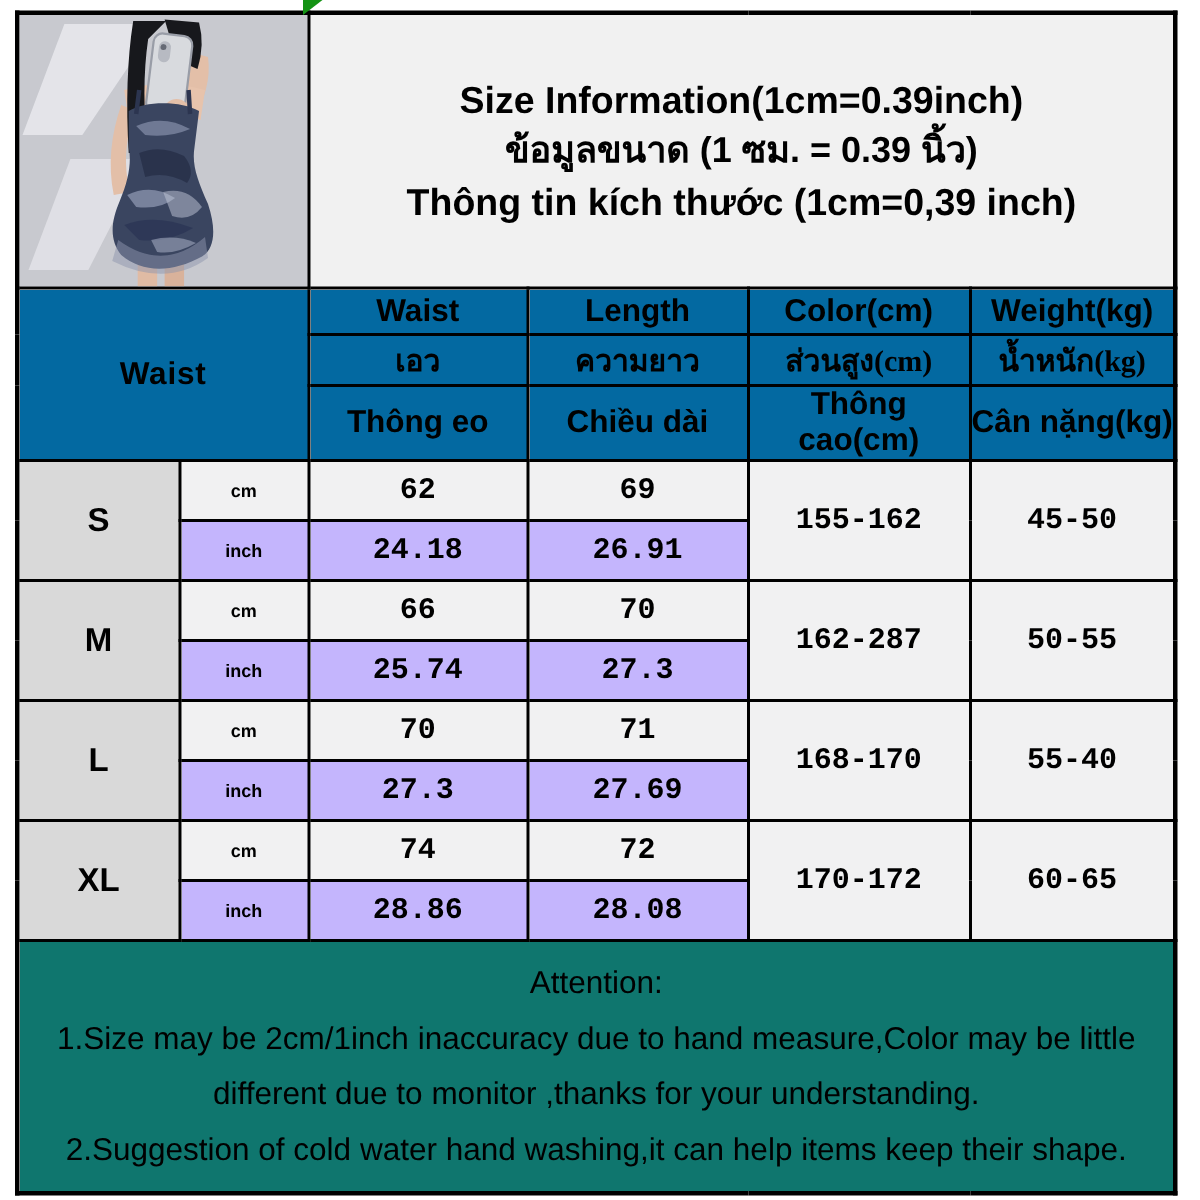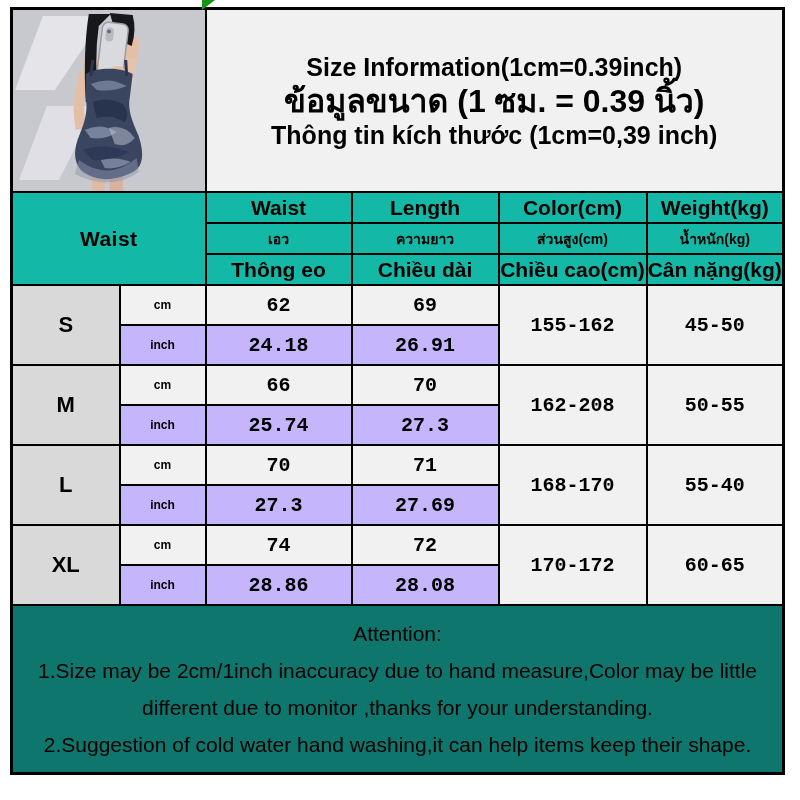--- a/index.html
+++ b/index.html
@@ -20,24 +20,24 @@
   table.chart td{
     border:2px solid #000;text-align:center;vertical-align:middle;
     overflow:hidden;padding:0;
   }
   table.chart{border:3px solid #000;}
   
   .photo-cell{height:181px;padding:0;background:#c8c9cf;}
   .photo-cell svg{display:block;width:100%;height:100%;}
   .title-cell{background:#f1f1f1;font-weight:bold;}
   .title-line-en,.title-line-vi{font-size:25px;line-height:34px;}
-  .title-line-th{font-size:32px;line-height:34px;}
-  
-  .hdr td{background:#14b8a6;font-weight:bold;height:29px;font-size:21px;}
-  .hdr-th td{font-size:14px;}
+  .title-line-th{font-size:24px;line-height:34px;}
+  
+  .hdr td{background:#0369a1;font-weight:bold;height:29px;font-size:21px;}
+  .hdr-th td{font-size:20px;font-family:Liberation Serif, serif;}
   .size-head{
     background:#d9d9d9;font-weight:bold;font-size:38px;letter-spacing:.5px;
   }
   
   .cm-row td{background:#f1f1f2;}
   .inch-row td{background:#c4b5fd;}
   .cm-row,.inch-row{height:40px;}
   .size-cell{background:#d9d9d9 !important;font-weight:bold;font-size:22px;}
   .unit-cell{font-weight:bold;font-size:12px;}
   .val{font-weight:bold;font-size:20px;font-family:Liberation Mono, monospace;}
@@ -130,21 +130,21 @@
     </tr>
     <tr class="hdr hdr-th">
       <td>เอว</td>
       <td>ความยาว</td>
       <td>ส่วนสูง(cm)</td>
       <td>น้ำหนัก(kg)</td>
     </tr>
     <tr class="hdr hdr-vi">
       <td>Thông eo</td>
       <td>Chiều dài</td>
-      <td>Chiều cao(cm)</td>
+      <td>Thông cao(cm)</td>
       <td>Cân nặng(kg)</td>
     </tr>
 
     <tr class="cm-row block-top">
       <td rowspan="2" class="size-cell">S</td>
       <td class="unit-cell">cm</td>
       <td class="val">62</td>
       <td class="val">69</td>
       <td rowspan="2" class="val range">155-162</td>
       <td rowspan="2" class="val range">45-50</td>
@@ -153,21 +153,21 @@
       <td class="unit-cell">inch</td>
       <td class="val">24.18</td>
       <td class="val">26.91</td>
     </tr>
 
     <tr class="cm-row block-top">
       <td rowspan="2" class="size-cell">M</td>
       <td class="unit-cell">cm</td>
       <td class="val">66</td>
       <td class="val">70</td>
-      <td rowspan="2" class="val range">162-208</td>
+      <td rowspan="2" class="val range">162-287</td>
       <td rowspan="2" class="val range">50-55</td>
     </tr>
     <tr class="inch-row">
       <td class="unit-cell">inch</td>
       <td class="val">25.74</td>
       <td class="val">27.3</td>
     </tr>
 
     <tr class="cm-row block-top">
       <td rowspan="2" class="size-cell">L</td>

